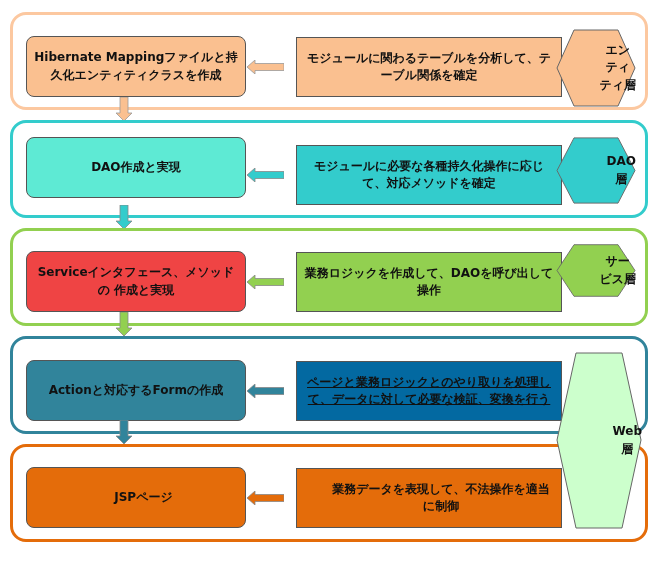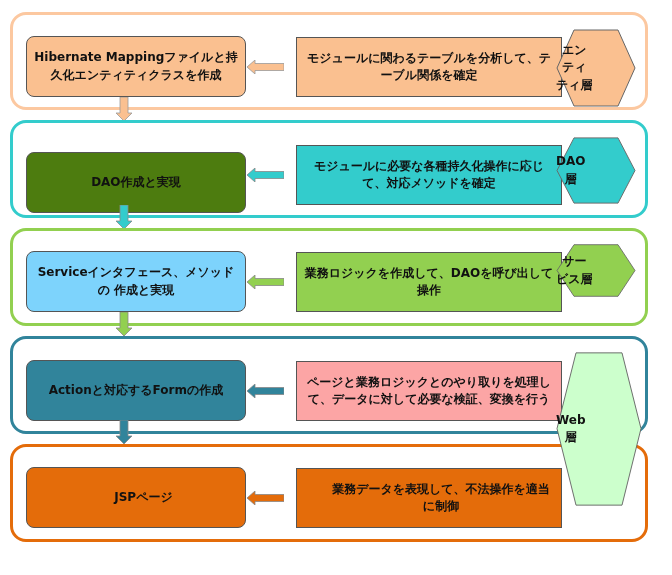--- a/index.html
+++ b/index.html
@@ -8,21 +8,21 @@
   .frame { position: absolute; left: 10px; width: 638px; height: 98px;
            border: 3px solid; border-radius: 16px; box-sizing: border-box; background: #fff; }
   .lbox { position: absolute; left: 26px; width: 220px; height: 61px;
           border: 1px solid #555; border-radius: 8px; box-sizing: border-box;
           display: flex; align-items: center; justify-content: center; text-align: center;
           font-size: 12px; font-weight: bold; color: #111; line-height: 1.45; padding: 0 6px; }
   .rbox { position: absolute; left: 296px; width: 266px; height: 60px;
           border: 1px solid #555; box-sizing: border-box;
           display: flex; align-items: center; justify-content: center; text-align: center;
           font-size: 12px; font-weight: bold; color: #111; line-height: 1.45; padding: 0 6px; }
-  .hex { position: absolute; display: flex; align-items: center; justify-content: flex-start;
+  .hex { position: absolute; display: flex; align-items: center; justify-content: flex-end;
          text-align: center; font-size: 12px; font-weight: bold; color: #111; line-height: 1.45; }
   .hex svg { position: absolute; left: 0; top: 0; width: 100%; height: 100%; }
   .hex span { position: relative; white-space: pre-line; }
   .harrow { position: absolute; left: 247px; width: 37px; height: 14px; }
   .varrow { position: absolute; left: 116px; width: 16px; height: 24px; }
   .varrow svg, .harrow svg { width: 100%; height: 100%; display: block; }
 </style>
 </head>
 <body>
 
@@ -46,21 +46,21 @@
 ティ
 ティ層</span>
 </div>
 <div class="varrow" style="top:97px;">
   <svg viewBox="0 0 16 24">
       <polygon points="4,0 12,0 12,16 16,16 8,24 0,16 4,16" fill="#fac090" stroke="#999" stroke-width="0.8"></polygon>
     </svg>
 </div>
 
 <div class="frame" style="top:120px; border-color:#33cccc;"></div>
-<div class="lbox" style="top:152px; background:#4d7c0f;">
+<div class="lbox" style="top:137px; background:#5eead4;">
   <span>DAO作成と実現</span>
 </div>
 <div class="harrow" style="top:168px;">
   <svg viewBox="0 0 37 14">
       <polygon points="0,7 8,0 8,3.5 37,3.5 37,10.5 8,10.5 8,14" fill="#33cccc" stroke="#888" stroke-width="0.8"></polygon>
     </svg>
 </div>
 <div class="rbox" style="top:145px; background:#33cccc;">
   <span>モジュールに必要な各種持久化操作に応じて、対応メソッドを確定</span>
 </div>
@@ -71,21 +71,21 @@
   <span>DAO
 層</span>
 </div>
 <div class="varrow" style="top:205px;">
   <svg viewBox="0 0 16 24">
       <polygon points="4,0 12,0 12,16 16,16 8,24 0,16 4,16" fill="#33cccc" stroke="#888" stroke-width="0.8"></polygon>
     </svg>
 </div>
 
 <div class="frame" style="top:228px; border-color:#92d050;"></div>
-<div class="lbox" style="top:251px; background:#7dd3fc;">
+<div class="lbox" style="top:251px; background:#ef4444;">
   <span>Serviceインタフェース、メソッドの 作成と実現</span>
 </div>
 <div class="harrow" style="top:275px;">
   <svg viewBox="0 0 37 14">
       <polygon points="0,7 8,0 8,3.5 37,3.5 37,10.5 8,10.5 8,14" fill="#92d050" stroke="#888" stroke-width="0.8"></polygon>
     </svg>
 </div>
 <div class="rbox" style="top:252px; background:#92d050;align-items:center;">
   <span>業務ロジックを作成して、DAOを呼び出して 操作</span>
 </div>
@@ -104,21 +104,21 @@
 
 <div class="frame" style="top:336px; border-color:#31849b;"></div>
 <div class="lbox" style="top:360px; background:#31849b;">
   <span>Actionと対応するFormの作成</span>
 </div>
 <div class="harrow" style="top:384px;">
   <svg viewBox="0 0 37 14">
       <polygon points="0,7 8,0 8,3.5 37,3.5 37,10.5 8,10.5 8,14" fill="#31849b" stroke="#888" stroke-width="0.8"></polygon>
     </svg>
 </div>
-<div class="rbox" style="top:361px; background:#fca5a5;">
+<div class="rbox" style="top:361px; background:#0369a1;text-decoration:underline;">
   <span>ページと業務ロジックとのやり取りを処理して、データに対して必要な検証、変換を行う</span>
 </div>
 <div class="varrow" style="top:420px;">
   <svg viewBox="0 0 16 24">
       <polygon points="4,0 12,0 12,16 16,16 8,24 0,16 4,16" fill="#31849b" stroke="#888" stroke-width="0.8"></polygon>
     </svg>
 </div>
 
 <div class="frame" style="top:444px; border-color:#e46c0a;"></div>
 <div class="lbox" style="top:467px; background:#e46c0a;padding-left:21px;">
@@ -126,19 +126,19 @@
 </div>
 <div class="harrow" style="top:491px;">
   <svg viewBox="0 0 37 14">
       <polygon points="0,7 8,0 8,3.5 37,3.5 37,10.5 8,10.5 8,14" fill="#e46c0a" stroke="#888" stroke-width="0.8"></polygon>
     </svg>
 </div>
 <div class="rbox" style="top:468px; background:#e46c0a;padding-left:30px;">
   <span>業務データを表現して、不法操作を適当に制御</span>
 </div>
 
-<div class="hex" style="left:556px; top:352px; width:86px; height:154px;">
+<div class="hex" style="left:556px; top:352px; width:86px; height:177px;">
   <svg viewBox="0 0 86 177" preserveAspectRatio="none">
       <polygon points="20,1 66,1 85,88 66,176 20,176 1,88" fill="#ccffcc" stroke="#666" stroke-width="1"></polygon>
     </svg>
   <span>Web
 層</span>
 </div>
 
 </body></html>

